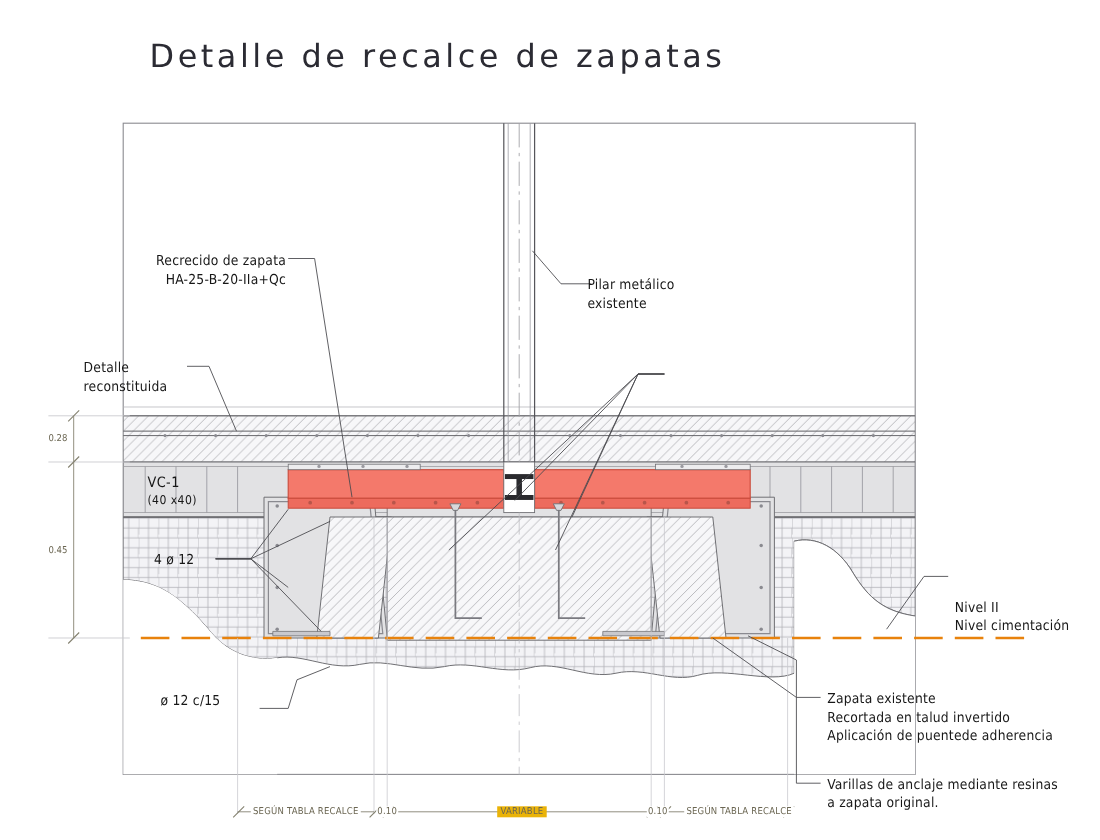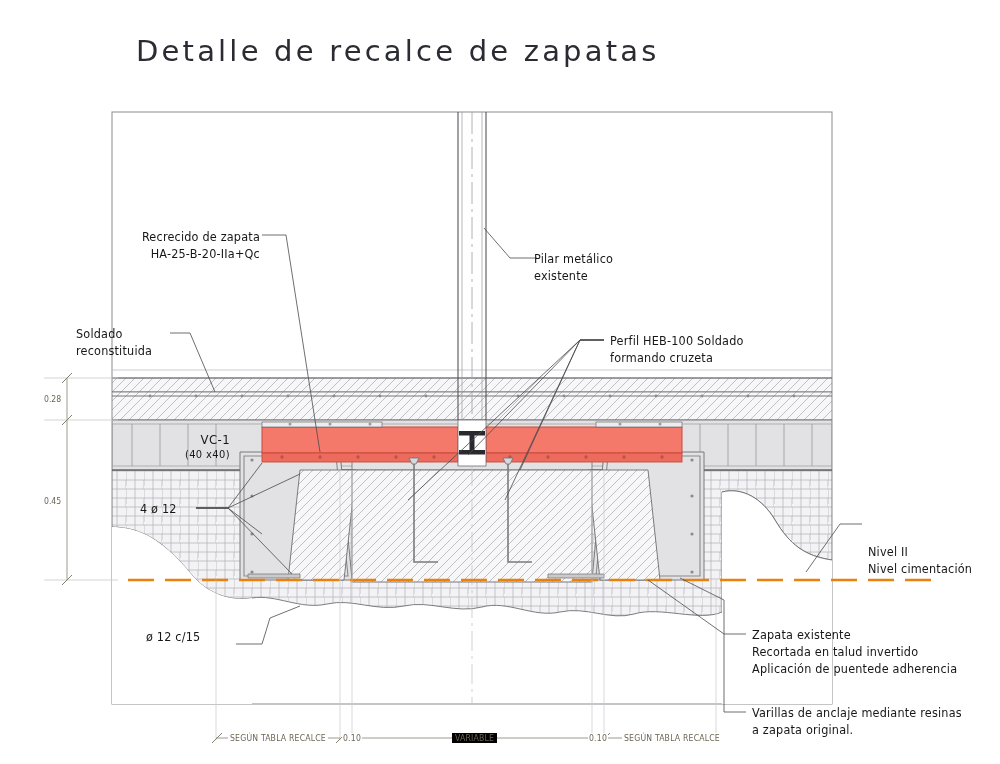--- a/index.html
+++ b/index.html
@@ -14,21 +14,21 @@
        font-family:"DejaVu Sans Condensed","DejaVu Sans","Liberation Sans",sans-serif;
        line-height:17px;letter-spacing:.2px;}
   .lbl.r{text-align:right;}
   .dim{position:absolute;font-size:8.6px;color:#6b6652;white-space:nowrap;
        font-family:"DejaVu Sans Condensed","DejaVu Sans","Liberation Sans",sans-serif;
        letter-spacing:.2px;}
   .dimv{position:absolute;font-size:8.6px;color:#6b6652;white-space:nowrap;
         font-family:"DejaVu Sans Condensed","DejaVu Sans","Liberation Sans",sans-serif;}
   .vc{position:absolute;font-size:13px;color:#171717;white-space:nowrap;
       font-family:"DejaVu Sans Condensed","DejaVu Sans","Liberation Sans",sans-serif;
-      text-align:right;letter-spacing:.4px;}
+      text-align:left;letter-spacing:.4px;}
 </style>
 </head>
 <body>
 
 <div id="stage">
 
   <svg id="svgroot" width="1000" height="764" viewBox="0 0 1000 764">
     <defs>
 
       <pattern id="hatchDiag" width="9" height="9" patternUnits="userSpaceOnUse" patternTransform="rotate(0)">
@@ -274,33 +274,29 @@
   </svg>
 
   <div class="ttl">Detalle de recalce de zapatas</div>
 
   <div class="lbl r" style="left:-60px;width:320px;top:228px;">
     <div>Recrecido de zapata</div>
     <div>HA-25-B-20-IIa+Qc</div>
   </div>
 
   <div class="lbl" style="left:76px;top:325px;">
-    <div>Soldado</div>
+    <div>Detalle</div>
     <div>reconstituida</div>
   </div>
 
   <div class="lbl" style="left:534px;top:250px;">
     <div>Pilar metálico</div>
     <div>existente</div>
   </div>
 
-  <div class="lbl" style="left:610px;top:332px;">
-    <div>Perfil HEB-100 Soldado</div>
-    <div>formando cruzeta</div>
-  </div>
 
   <div class="lbl" style="left:868px;top:516px;margin-top:27px;">
     <div>Nivel II</div>
     <div>Nivel cimentación</div>
   </div>
 
   <div class="lbl" style="left:752px;top:704px;">
     <div>Varillas de anclaje mediante resinas</div>
     <div>a zapata original.</div>
   </div>
@@ -318,17 +314,17 @@
 
   <div class="lbl" style="left:140px;top:500px;">4 ø 12</div>
 
   <div class="lbl" style="left:146px;top:628px;text-align:right;">ø 12 c/15</div>
 
   <div class="dimv" style="left:44px;top:394px;">0.28</div>
   <div class="dimv" style="left:44px;top:496px;">0.45</div>
 
   <div class="dim" style="left:228px;top:733px;background:#fff;padding:0 2px;">SEGÚN TABLA RECALCE</div>
   <div class="dim" style="left:342px;top:733px;background:#fff;padding:0 1px;">0.10</div>
-  <div class="dim" style="left:452px;top:733px;background:#000000;padding:0 3px;">VARIABLE</div>
+  <div class="dim" style="left:452px;top:733px;background:#eab308;padding:0 3px;">VARIABLE</div>
   <div class="dim" style="left:588px;top:733px;background:#fff;padding:0 1px;">0.10</div>
   <div class="dim" style="left:622px;top:733px;background:#fff;padding:0 2px;">SEGÚN TABLA RECALCE</div>
 
 </div>
 
 </body></html>

